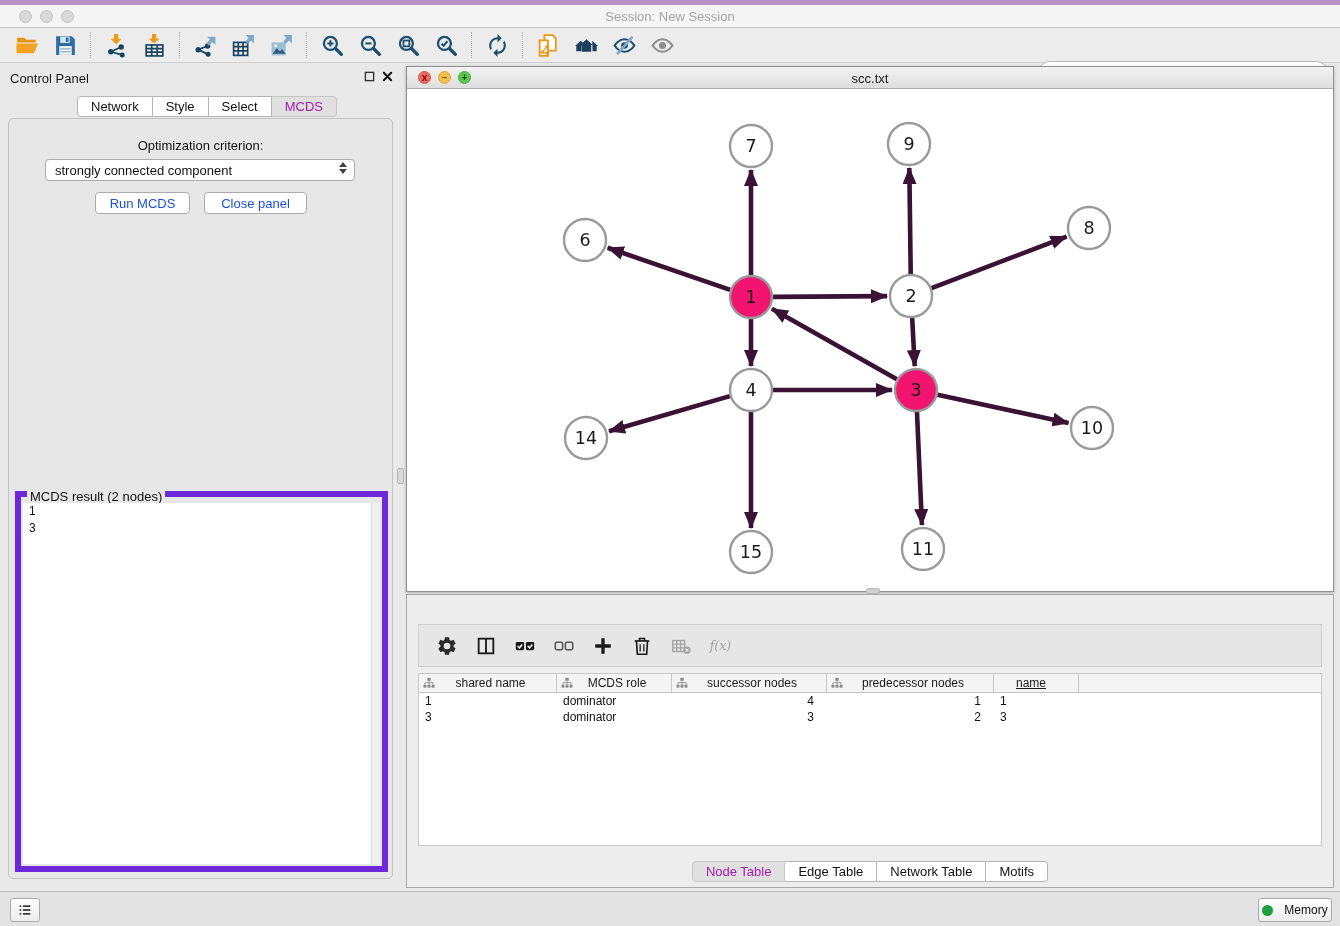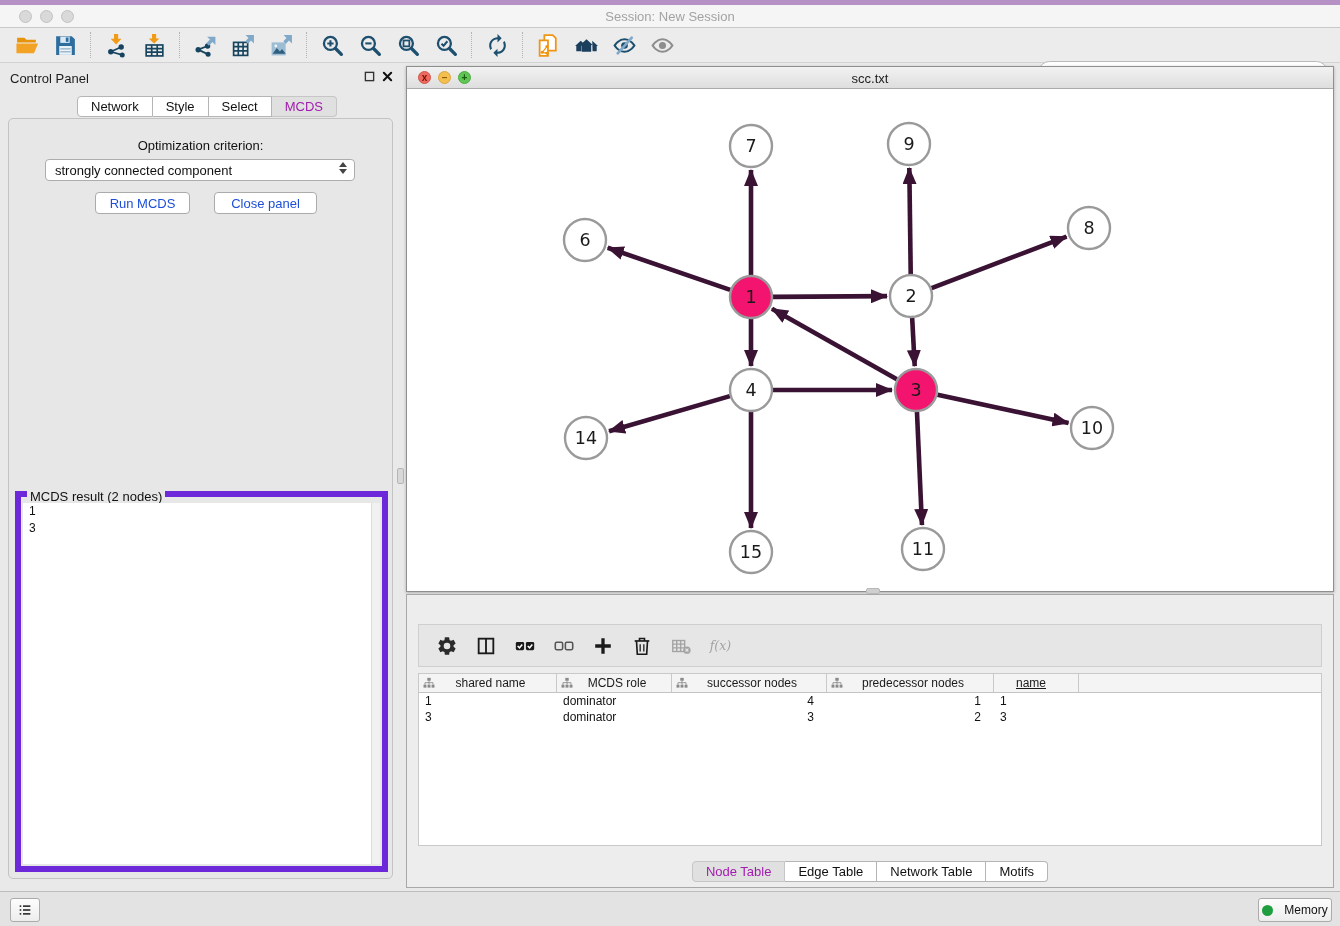--- a/index.html
+++ b/index.html
@@ -261,21 +261,21 @@
   <div class="cp-box">
     <div class="opt-label">Optimization criterion:</div>
     <div class="opt-select">
       <span>strongly connected component</span>
       <span class="spinner">
           <i class="up"></i>
           <i class="dn"></i>
         </span>
     </div>
     <div class="cp-btn" style="left:86px; top:73px; width:95px;">Run MCDS</div>
-    <div class="cp-btn" style="left:195px; top:73px; width:103px;margin-left:10px;">Close panel</div>
+    <div class="cp-btn" style="left:195px; top:73px; width:103px;">Close panel</div>
     <div class="fieldset">
       <legend>MCDS result (2 nodes)</legend>
       <div class="result-area">
         <div class="result-line">1</div>
         <div class="result-line">3</div>
         <div class="result-scroll"></div>
       </div>
     </div>
   </div>
 </div>

